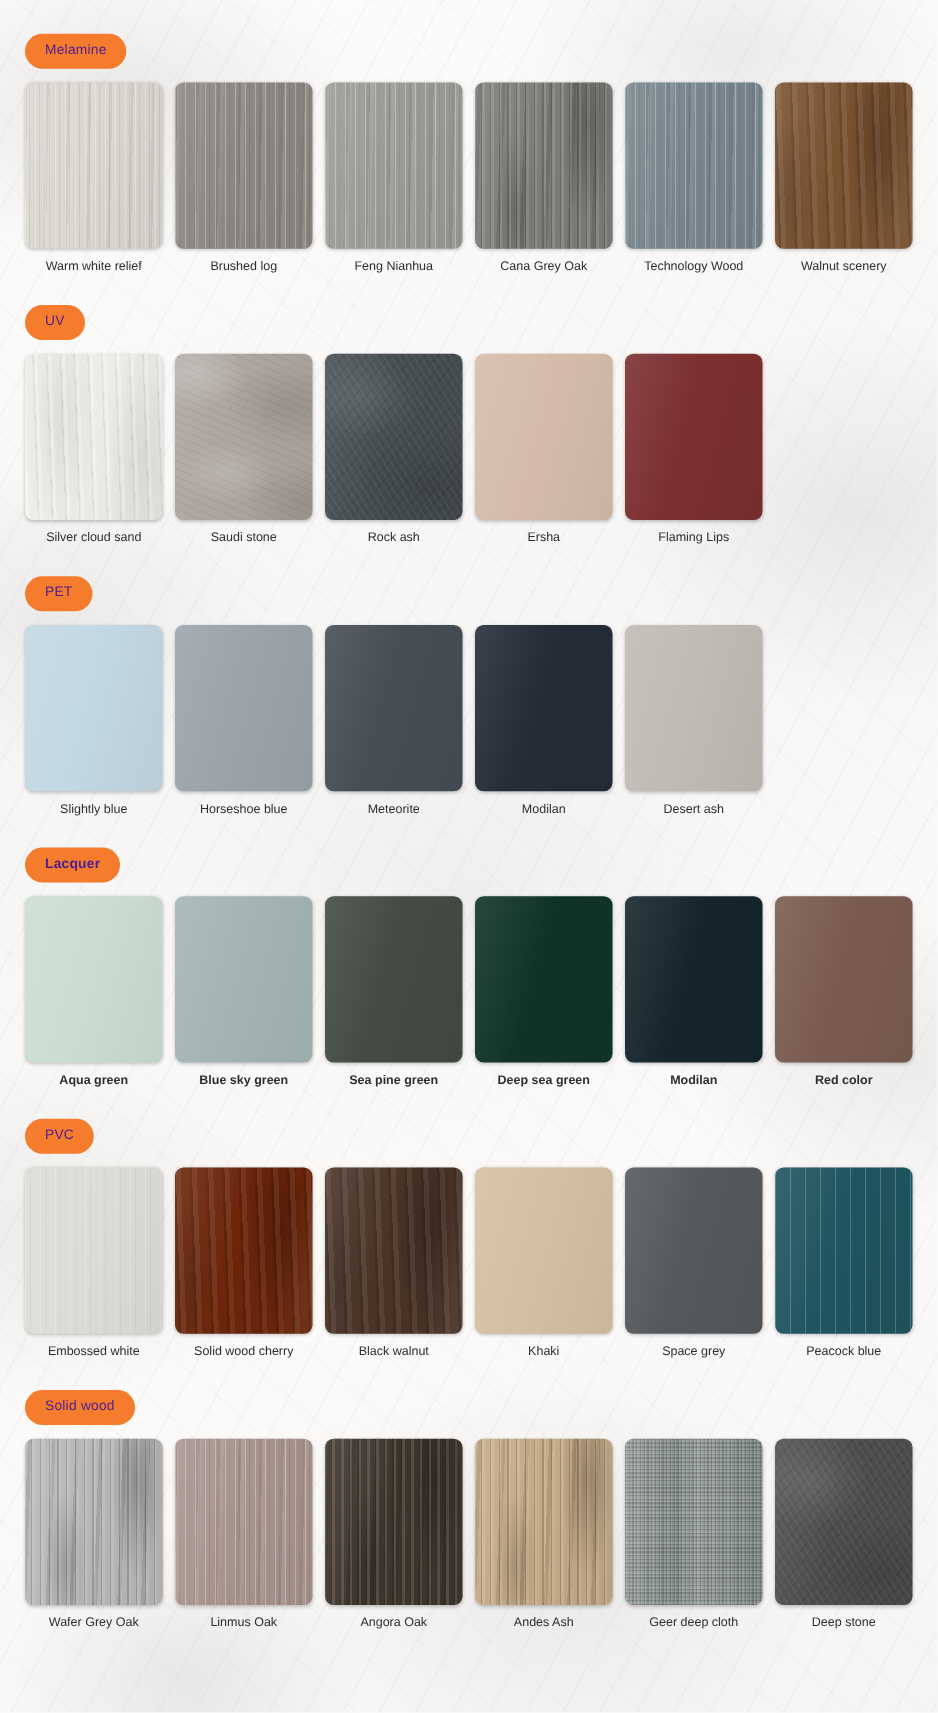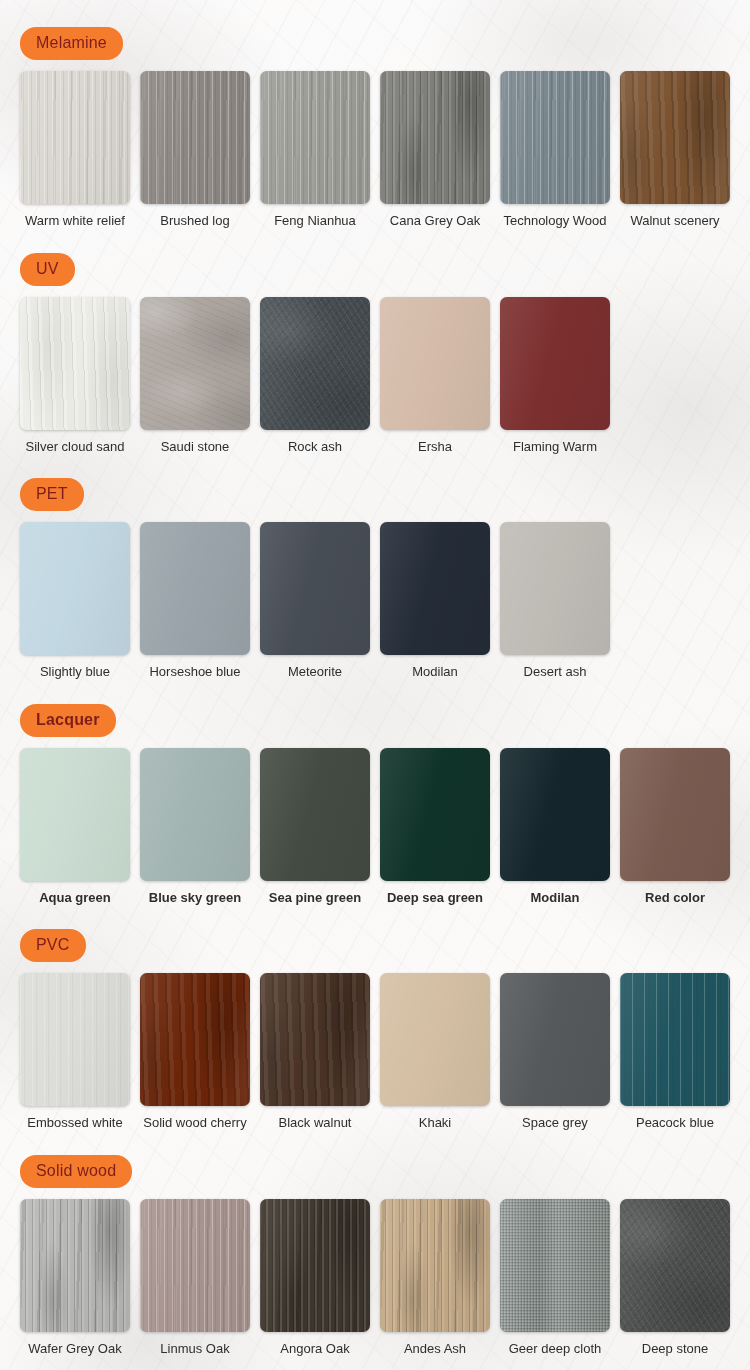--- a/index.html
+++ b/index.html
@@ -48,22 +48,22 @@
     width: 750px;
     height: 1370px;
     padding: 0 20px;
   }
 
   .section { position: relative; }
 
   .badge {
     display: inline-block;
     background: #F47C2C;
-    color: #7f1d1d;
-    font-size: 16px;
+    color: #4c1d95;
+    font-size: 11px;
     line-height: 1;
     padding: 8px 16px 9px 16px;
     border-radius: 16px;
     letter-spacing: 0.2px;
     white-space: nowrap;
   }
 
   .swatch-row {
     display: grid;
     grid-template-columns: repeat(6, 110px);
@@ -89,21 +89,21 @@
     position: absolute;
     inset: 0;
     border-radius: 7px;
     background: linear-gradient(105deg, rgba(255,255,255,0.10) 0%, rgba(255,255,255,0.0) 45%, rgba(0,0,0,0.05) 100%);
     pointer-events: none;
   }
 
   .swatch-label {
     display: block;
     text-align: center;
-    font-size: 13px;
+    font-size: 10px;
     color: #2e2e2e;
     margin-top: 9px;
     line-height: 1.2;
     white-space: nowrap;
   }
 
   
   .tex-vgrain::before {
     content:"";
     position:absolute; inset:0;
@@ -249,21 +249,21 @@
         <div class="swatch-cell">
           <div class="swatch tex-slate" style="background-color: rgb(69, 76, 80);"></div>
           <span class="swatch-label">Rock ash</span>
         </div>
         <div class="swatch-cell">
           <div class="swatch tex-flat" style="background-color: rgb(213, 188, 170);"></div>
           <span class="swatch-label">Ersha</span>
         </div>
         <div class="swatch-cell">
           <div class="swatch tex-flat" style="background-color: rgb(124, 47, 47);"></div>
-          <span class="swatch-label">Flaming Warm</span>
+          <span class="swatch-label">Flaming Lips</span>
         </div>
       </div></div>
     <div class="section" style="padding-top: 24px;"><div class="badge">PET</div><div class="swatch-row">
         <div class="swatch-cell">
           <div class="swatch tex-flat" style="background-color: rgb(194, 216, 226);"></div>
           <span class="swatch-label">Slightly blue</span>
         </div>
         <div class="swatch-cell">
           <div class="swatch tex-flat" style="background-color: rgb(154, 164, 170);"></div>
           <span class="swatch-label">Horseshoe blue</span>

